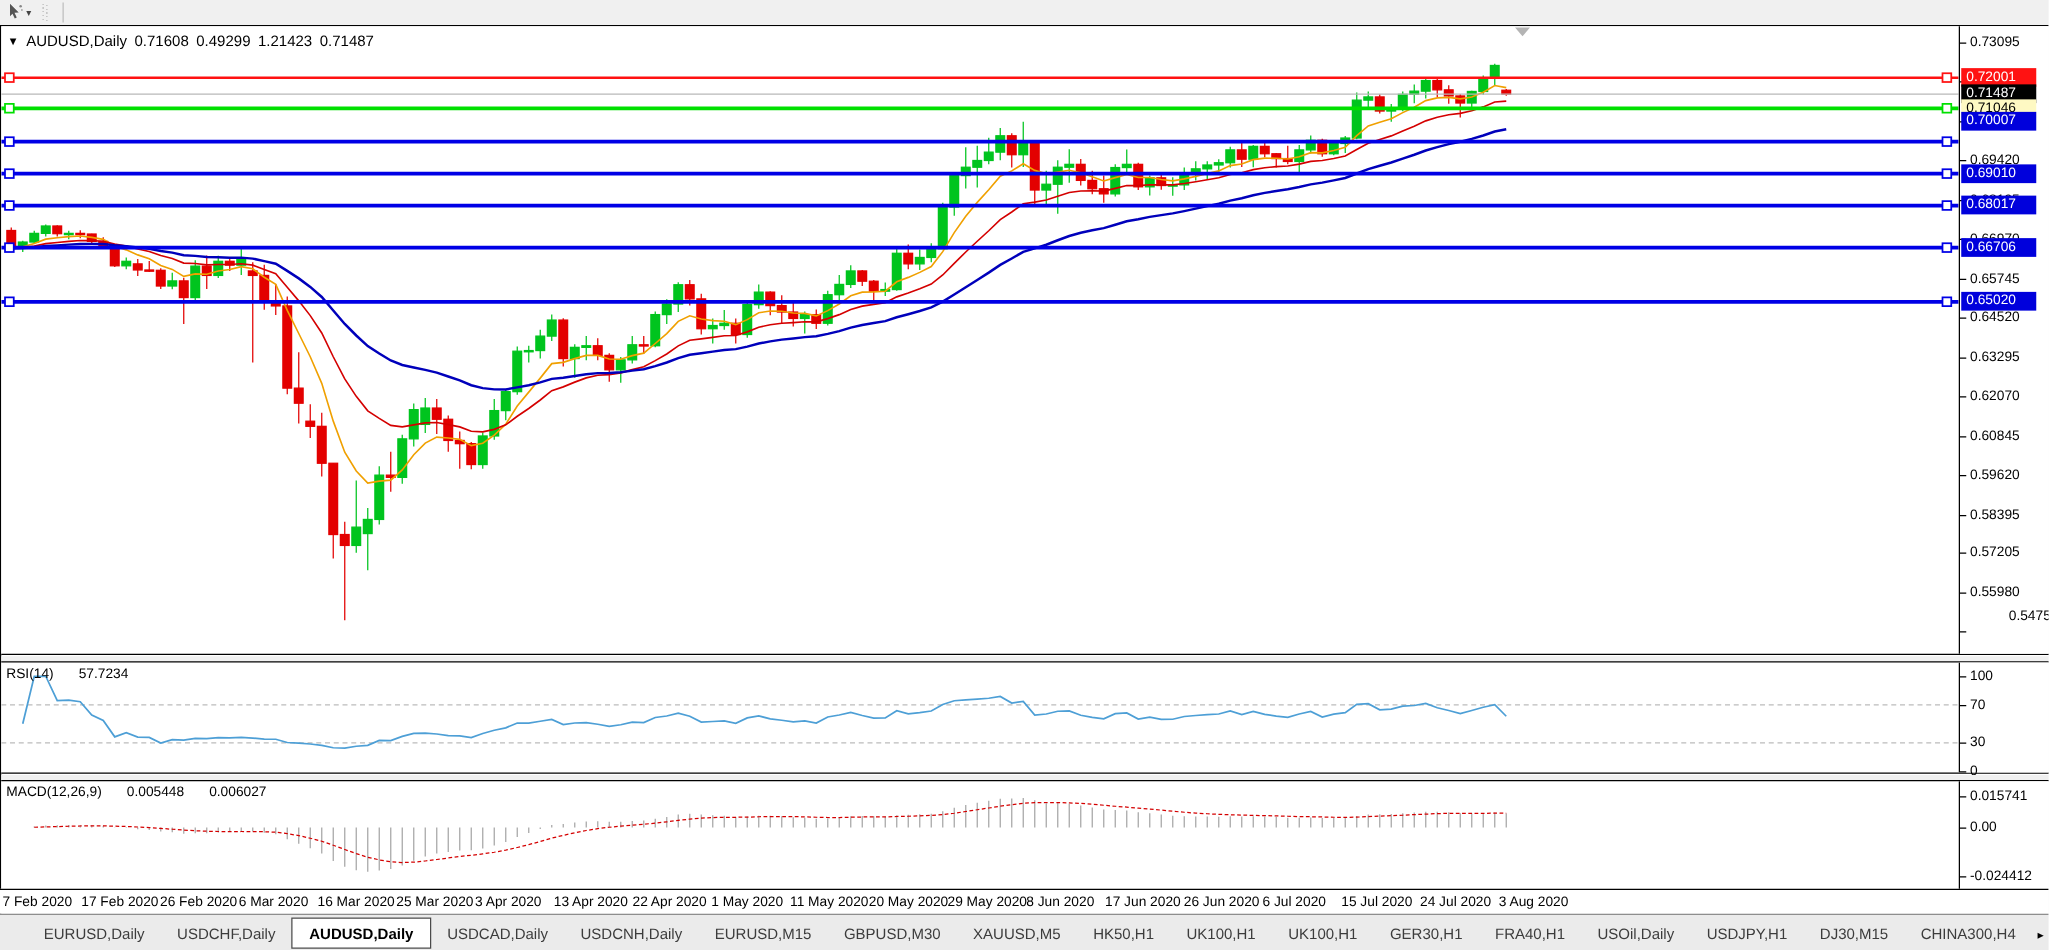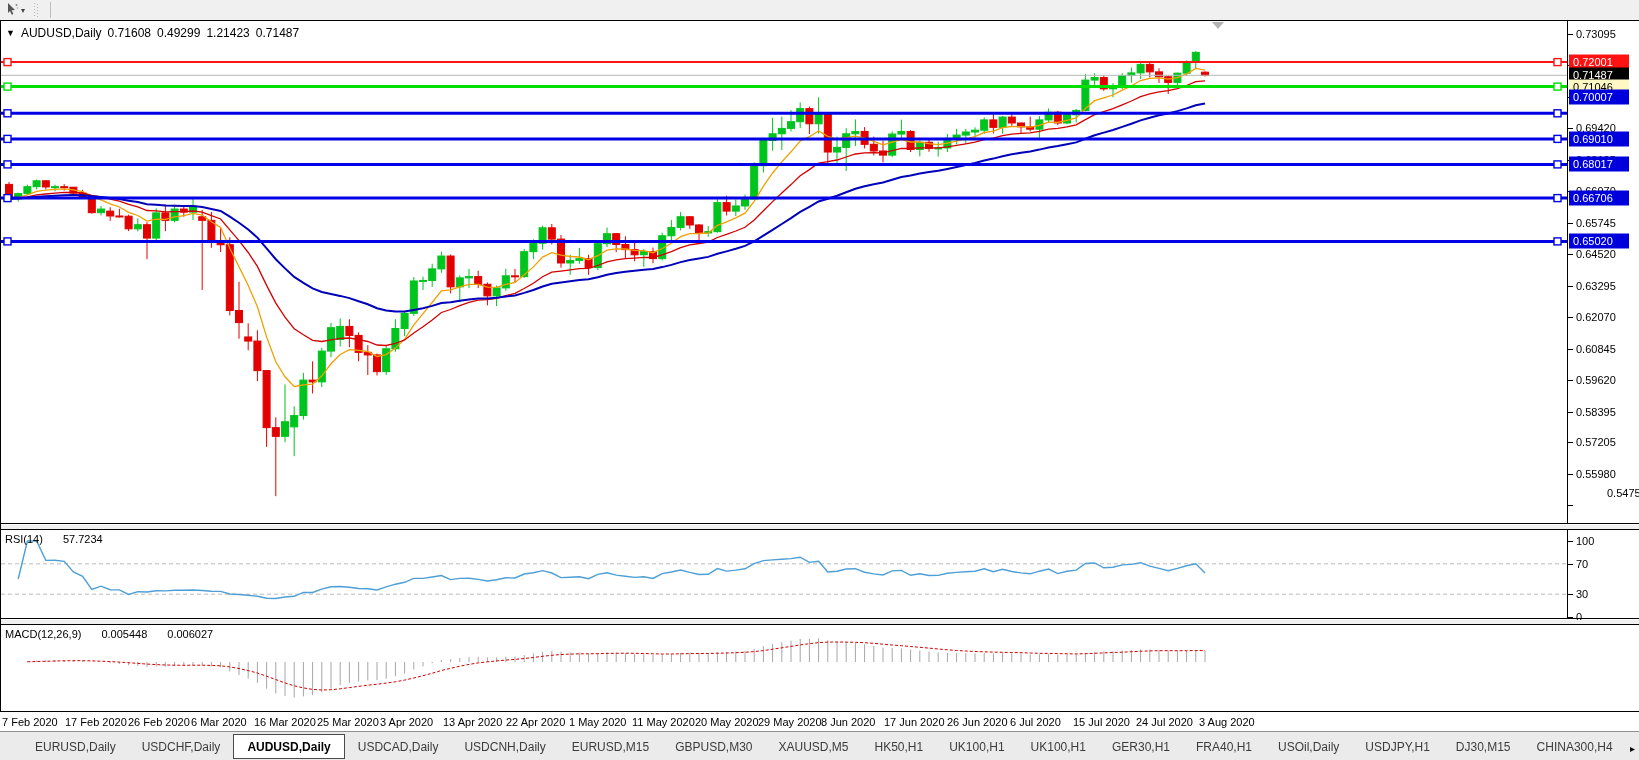--- a/index.html
+++ b/index.html
@@ -573,20 +573,28 @@
             <line x1="1194.8" y1="37" x2="1194.8" y2="25.014333545085535" stroke="#A6A6A6" stroke-width="1"></line>
             <line x1="1204" y1="37" x2="1204" y2="25.87084190121084" stroke="#A6A6A6" stroke-width="1"></line>
           </g>
           <polyline points="26.4,36.8 35.599999999999994,36.5 44.8,36.3 54,36.0 63.199999999999996,35.8 72.39999999999999,35.7 81.6,35.7 90.8,35.9 100,36.2 109.19999999999999,36.6 118.39999999999999,37.1 127.6,37.7 136.79999999999998,38.4 146,39.1 155.2,39.6 164.39999999999998,40.0 173.6,40.2 182.79999999999998,40.3 192,40.2 201.2,40.2 210.39999999999998,40.4 219.6,40.8 228.79999999999998,41.9 237.99999999999997,43.5 247.2,45.6 256.4,48.0 265.59999999999997,51.2 274.79999999999995,54.6 284,57.9 293.2,60.8 302.4,62.9 311.59999999999997,64.4 320.79999999999995,65.0 330,64.7 339.2,63.8 348.4,62.6 357.59999999999997,61.4 366.79999999999995,60.2 376,59.2 385.2,58.1 394.4,56.8 403.59999999999997,55.1 412.79999999999995,53.0 421.99999999999994,50.7 431.2,48.2 440.4,45.5 449.59999999999997,43.3 458.79999999999995,41.2 467.99999999999994,39.4 477.2,37.9 486.4,36.8 495.59999999999997,35.9 504.79999999999995,35.1 514,34.4 523.1999999999999,33.5 532.4,32.5 541.5999999999999,31.3 550.8,30.3 560,29.5 569.1999999999999,29.1 578.4,28.8 587.5999999999999,28.8 596.8,28.7 606,28.4 615.1999999999999,28.3 624.4,28.2 633.5999999999999,28.3 642.8,28.5 652,28.8 661.1999999999999,29.0 670.4,29.0 679.5999999999999,28.8 688.8,28.6 698,28.5 707.1999999999999,28.5 716.4,28.2 725.5999999999999,28.0 734.8,27.7 744,27.3 753.1999999999999,26.6 762.4,25.6 771.5999999999999,24.2 780.8,22.8 789.9999999999999,21.4 799.1999999999999,19.9 808.4,18.7 817.5999999999999,17.6 826.8,17.1 835.9999999999999,17.0 845.1999999999999,17.1 854.4,17.3 863.5999999999999,17.7 872.8,18.3 881.9999999999999,19.2 891.1999999999999,20.0 900.4,20.7 909.5999999999999,21.5 918.8,22.3 927.9999999999999,23.1 937.1999999999999,24.0 946.4,24.8 955.5999999999999,25.5 964.8,26.0 973.9999999999999,26.5 983.1999999999999,26.8 992.4,27.1 1001.5999999999999,27.3 1010.8,27.5 1019.9999999999999,27.7 1029.1999999999998,28.0 1038.3999999999999,28.3 1047.6,28.4 1056.8,28.6 1066,28.8 1075.1999999999998,28.9 1084.3999999999999,28.7 1093.6,28.3 1102.8,27.9 1112,27.5 1121.1999999999998,27.2 1130.3999999999999,26.7 1139.6,26.3 1148.8,25.9 1158,25.7 1167.1999999999998,25.7 1176.3999999999999,25.7 1185.6,25.7 1194.8,25.5 1204,25.6" fill="none" stroke="#D40000" stroke-width="1" stroke-dasharray="3,2"></polyline>
         </svg>
       <div class="ind-label">
         <span>MACD(12,26,9)</span>
         <span>0.005448</span>
         <span>0.006027</span>
       </div>
+      <div class="axis-col" id="macd-axis">
+          <div class="tickdash" style="top: 11.5311px;"></div>
+          <div class="ticklabel" style="top: 11.5311px;">0.015741</div>
+          <div class="tickdash" style="top: 37px;"></div>
+          <div class="ticklabel" style="top: 37px;">0.00</div>
+          <div class="tickdash" style="top: 76.4986px;"></div>
+          <div class="ticklabel" style="top: 76.4986px;">-0.024412</div>
+        </div>
     </div>
 
   </div>
 
   <div class="date-axis" id="date-axis">
       <div class="date-label" style="left: 2px;">7 Feb 2020</div>
       <div class="date-label" style="left: 65px;">17 Feb 2020</div>
       <div class="date-label" style="left: 128px;">26 Feb 2020</div>
       <div class="date-label" style="left: 191px;">6 Mar 2020</div>
       <div class="date-label" style="left: 254px;">16 Mar 2020</div>

